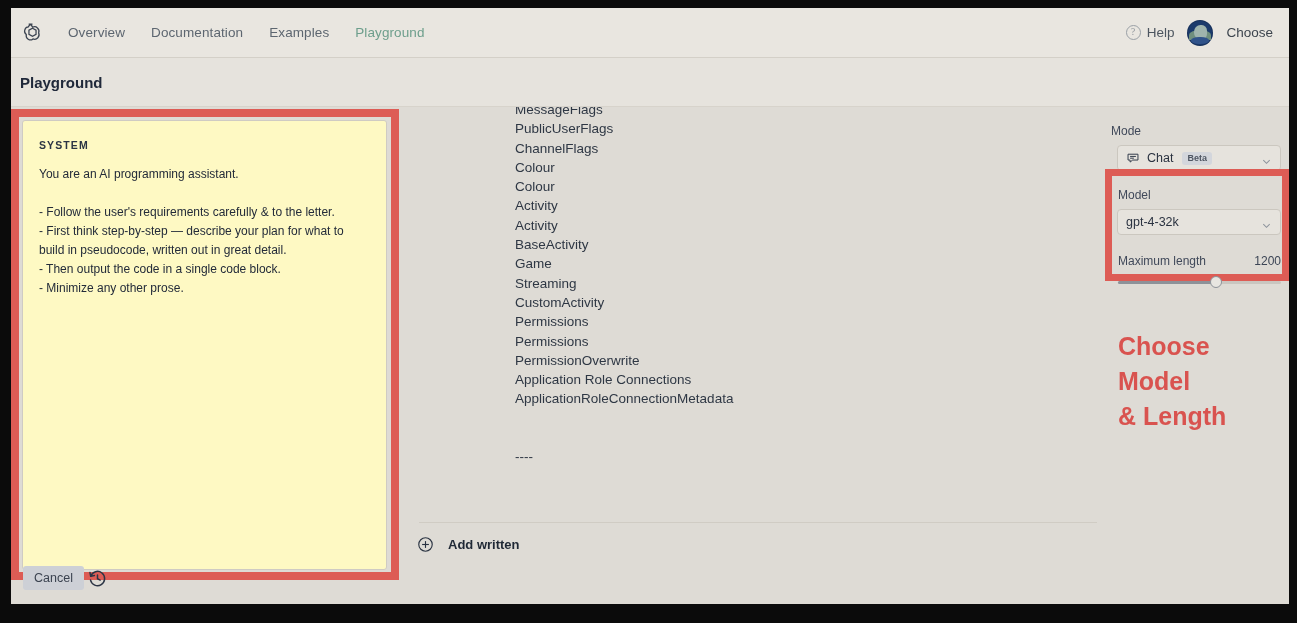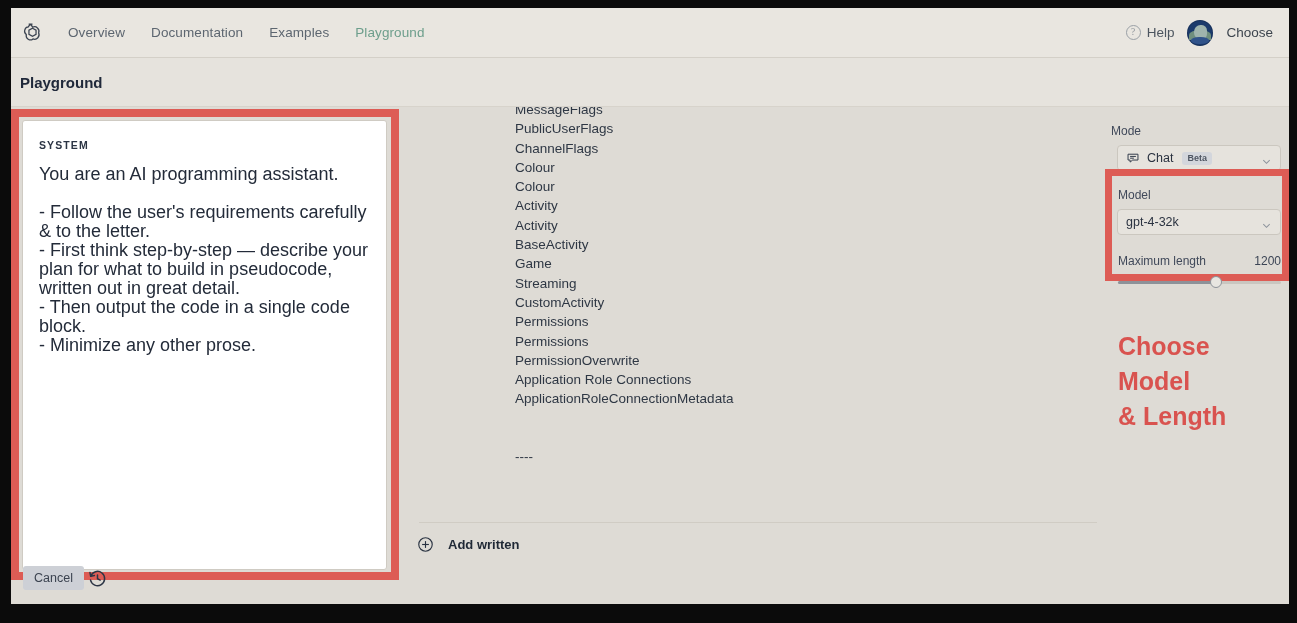--- a/index.html
+++ b/index.html
@@ -73,32 +73,32 @@
   
   #sys-annot {
     position: absolute; left: 0px; top: 2px;
     width: 388px; height: 471px;
     border: 8px solid #dd5c55;
     background: transparent;
   }
   #sys-panel {
     position: absolute; left: 11px; top: 13px;
     width: 365px; height: 450px;
-    background: #ffffff;
+    background: #fef9c3;
     border: 1px solid #cfcbc3;
     border-radius: 3px;
     padding: 18px 16px 0 16px;
     overflow: hidden;
   }
   #sys-label {
     font-size: 10.5px; font-weight: bold; letter-spacing: 1.1px;
     color: #2b3444; margin-bottom: 14px;
   }
   #sys-text {
-    font-size: 18px; line-height: 19px; color: #232b39;
+    font-size: 12px; line-height: 19px; color: #232b39;
     white-space: pre-wrap;
   }
   #annot-left {
     position: absolute; left: 45px; top: 240px;
     width: 330px;
     font-size: 25px; font-weight: bold; line-height: 35px;
     color: #d9534f; white-space: pre-line;
   }
 
   

